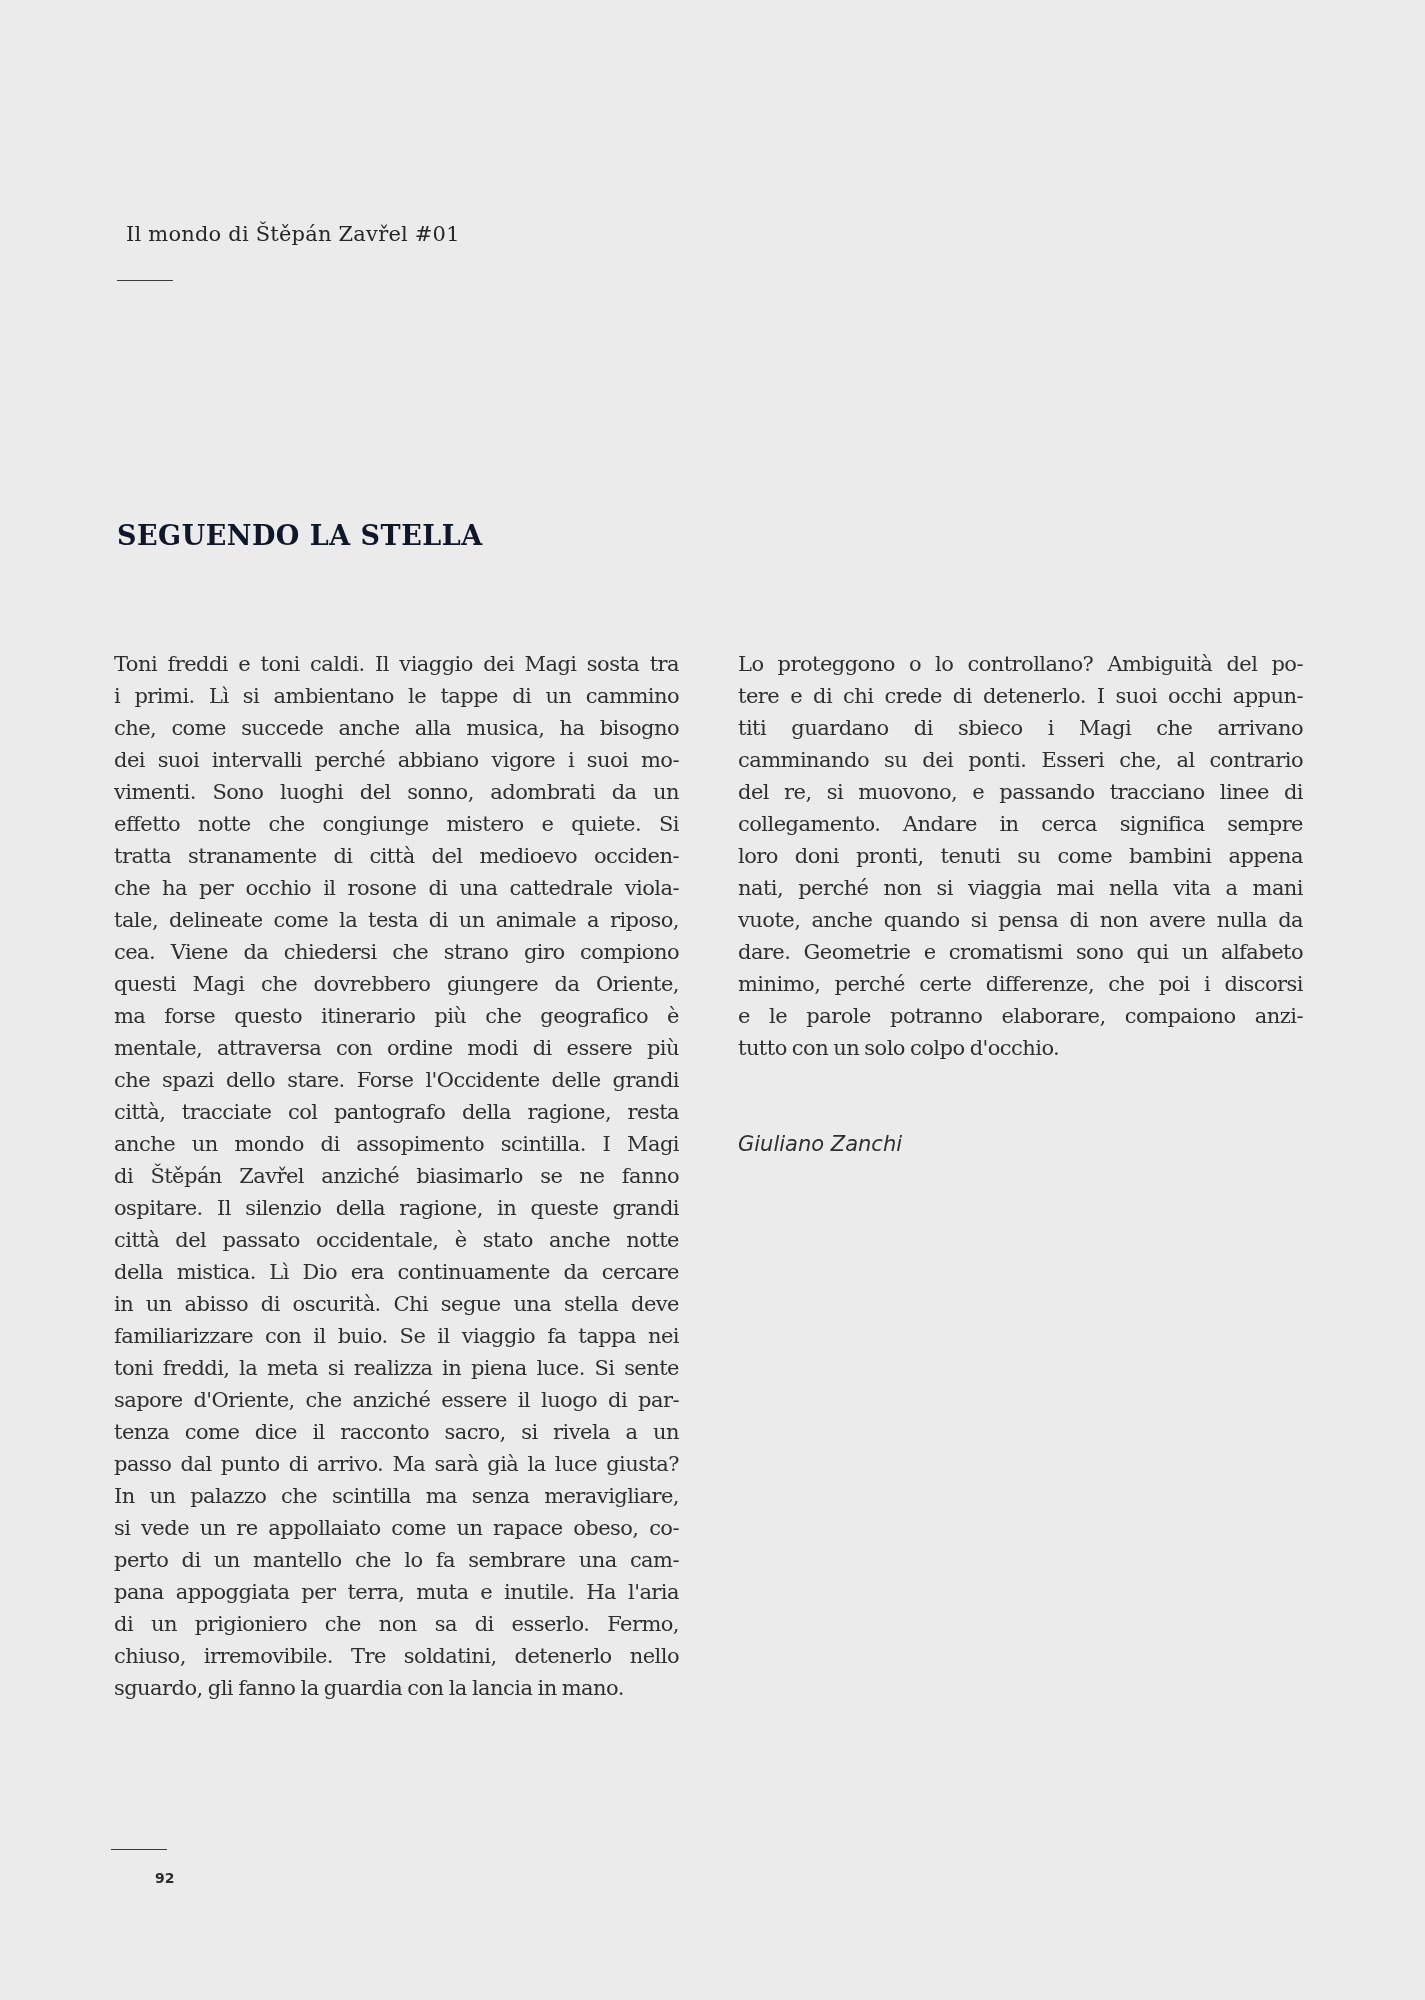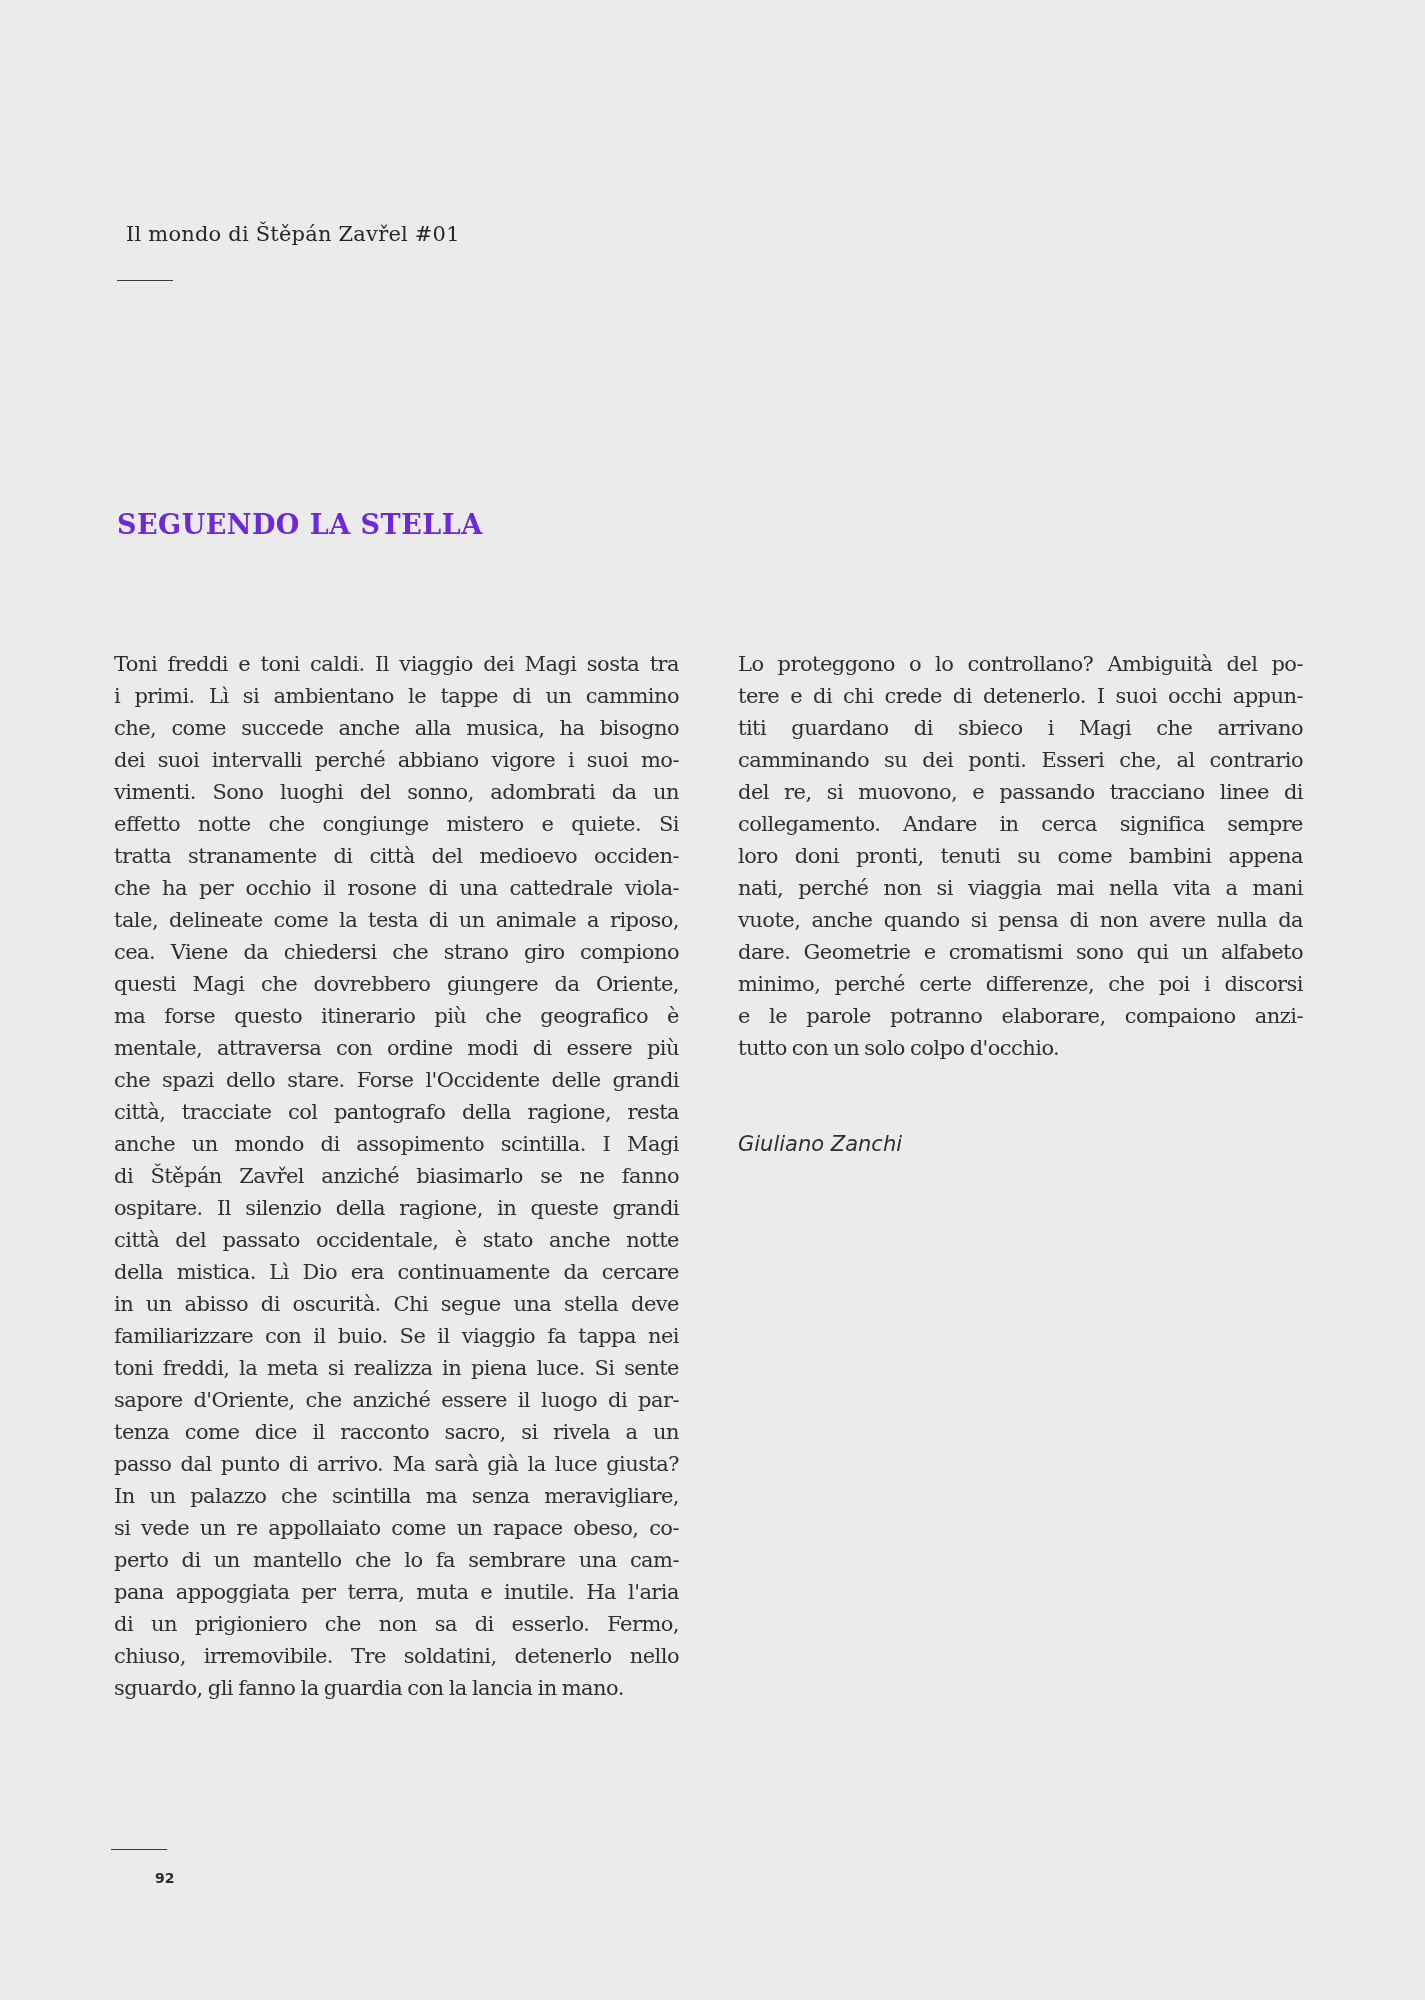--- a/index.html
+++ b/index.html
@@ -30,25 +30,25 @@
       position: absolute;
       left: 117px;
       top: 280px;
       width: 56px;
       height: 1px;
       background: #3a3a3a;
     }
     .section-title {
       position: absolute;
       left: 117px;
-      top: 509px;
+      top: 520px;
       font-family: "DejaVu Serif", serif;
       font-weight: bold;
       font-size: 27px;
-      color: #6d28d9;
+      color: #0f172a;
       letter-spacing: 0.5px;
     }
     .column {
       position: absolute;
       top: 648px;
       width: 565px;
       font-family: "DejaVu Serif", serif;
       font-size: 21px;
       line-height: 32px;
       color: #2f2f2f;

